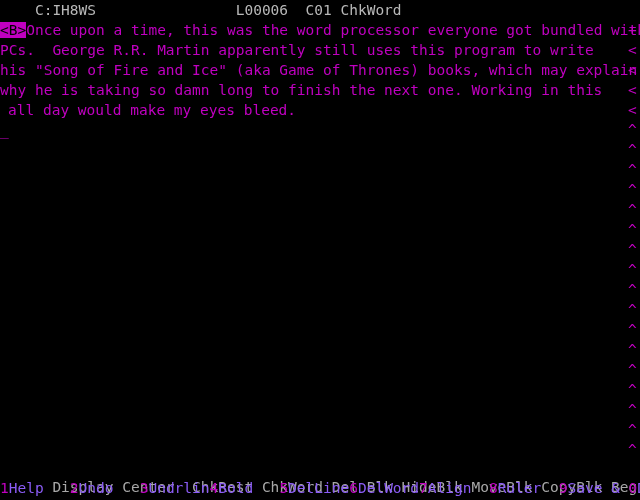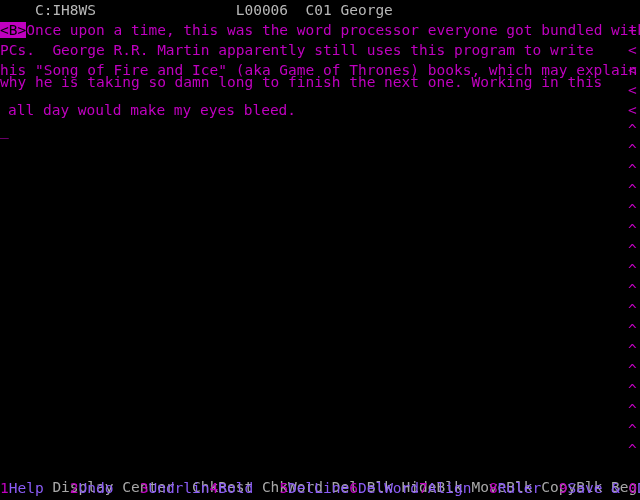--- a/index.html
+++ b/index.html
@@ -78,27 +78,27 @@
   }
   .fklabel {
     color: #8b5cf6;
   }
 </style>
 </head>
 <body>
 
 <div id="screen">
 
-  <div class="row statusbar">    C:IH8WS                L00006  C01 George</div>
+  <div class="row statusbar">    C:IH8WS                L00006  C01 ChkWord</div>
 
   <div id="doc-area">
       <div class="row doc-line" style="top: 20px;"><span class="marker">&lt;B&gt;</span><span>Once upon a time, this was the word processor everyone got bundled with thei</span></div>
       <div class="row doc-line" style="top: 40px;"><span>PCs.  George R.R. Martin apparently still uses this program to write</span></div>
       <div class="row doc-line" style="top: 60px;"><span>his "Song of Fire and Ice" (aka Game of Thrones) books, which may explain</span></div>
-      <div class="row doc-line" style="top: 72px;"><span>why he is taking so damn long to finish the next one. Working in this</span></div>
+      <div class="row doc-line" style="top: 80px;"><span>why he is taking so damn long to finish the next one. Working in this</span></div>
       <div class="row doc-line" style="top: 100px; margin-left: 8px;"><span>all day would make my eyes bleed.</span></div>
       <div class="row doc-line" style="top: 120px;"><span class="cursor">_</span></div>
     </div>
 
   <div id="flag-area">
       <div class="flagcol" style="top: 20px;">+</div>
       <div class="flagcol" style="top: 40px;">&lt;</div>
       <div class="flagcol" style="top: 60px;">&lt;</div>
       <div class="flagcol" style="top: 80px;">&lt;</div>
       <div class="flagcol" style="top: 100px;">&lt;</div>

